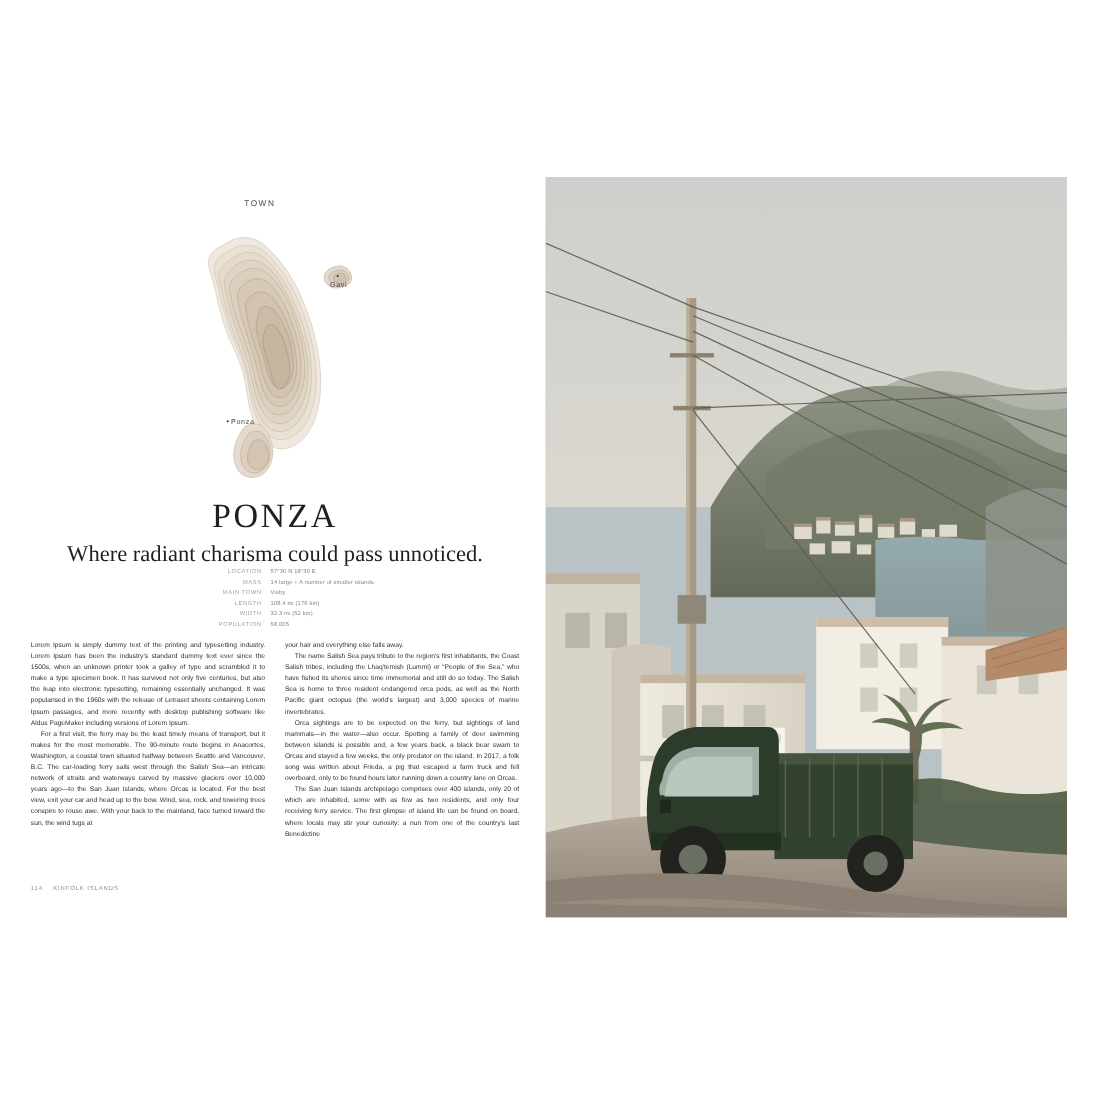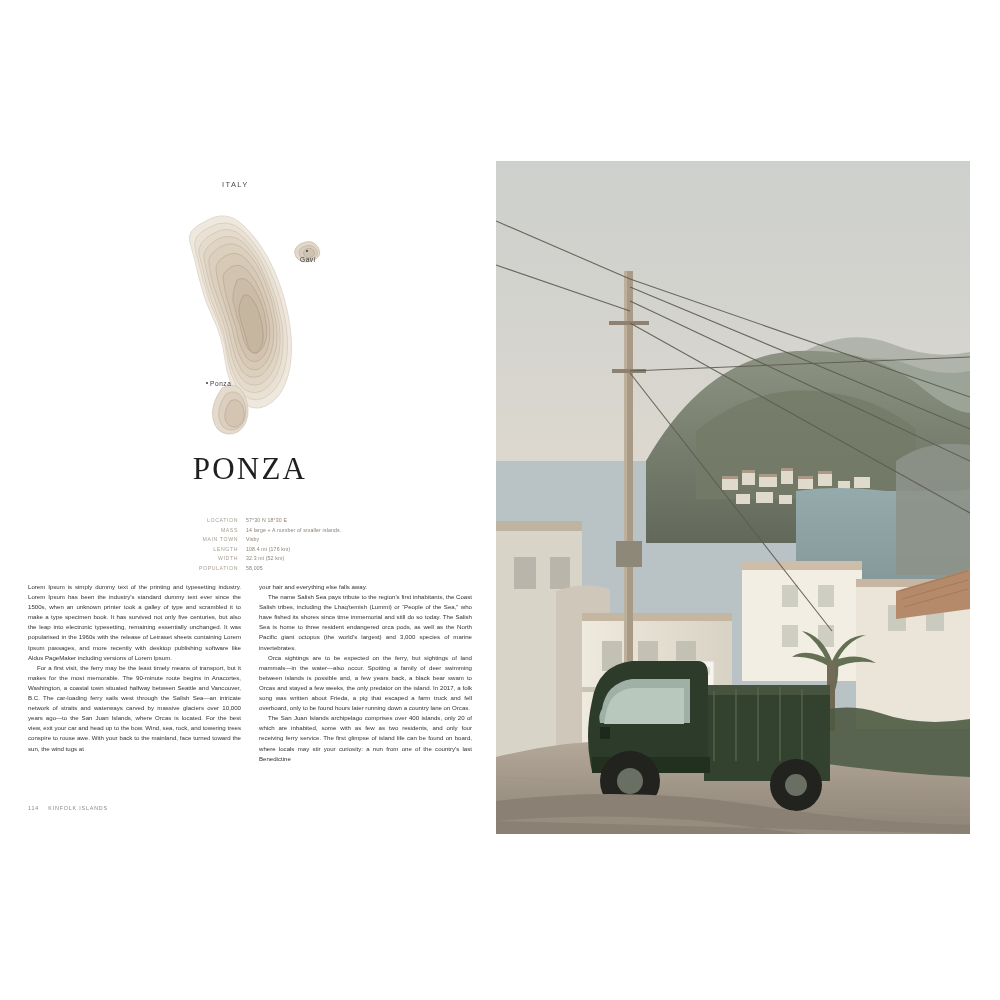--- a/index.html
+++ b/index.html
@@ -161,21 +161,21 @@
   }
   .photo svg { display: block; }
 </style>
 </head>
 <body>
 
 <div class="spread">
 
   <div class="page-left">
 
-    <div class="country-label">ITALY</div>
+    <div class="country-label">TOWN</div>
 
     <div class="map-wrap">
       <svg width="220" height="250" viewBox="0 0 220 250" xmlns="http://www.w3.org/2000/svg">
         <g fill="none" stroke="#cfc3b4" stroke-width="0.7">
 
           <path d="M150 44 q12 -6 18 3 q5 9 -4 13 q-12 5 -18 -3 q-4 -8 4 -13 z" fill="#e2d8cb" stroke="#c9bcab"></path>
           <path d="M153 47 q9 -4 13 2 q4 6 -3 9 q-9 4 -13 -2 q-3 -6 3 -9 z" fill="#d8cdbe" stroke="#c0b3a1"></path>
           <path d="M156 49 q6 -2 8 2 q2 4 -2 6 q-6 2 -8 -2 q-2 -4 2 -6 z" fill="#cfc2b1" stroke="#b8aa98"></path>
 
           <path d="M54 22 q22 -14 40 4 q18 17 30 44 q12 27 16 56 q4 28 -2 50 q-6 22 -22 30 q-16 7 -27 -8 q-11 -15 -14 -38 q-3 -24 -12 -42 q-9 -18 -14 -40 q-5 -22 -9 -35 q-4 -13 14 -21 z" fill="#efe8de" stroke="#d9cfc0"></path>
@@ -194,20 +194,21 @@
         </g>
       </svg>
       <span class="dot gavi-dot"></span>
       <span class="island-label gavi">Gavi</span>
       <span class="dot ponza-dot"></span>
       <span class="island-label ponza">Ponza</span>
     </div>
 
     <div class="title-block">
       <div class="title-main">PONZA</div>
+      <div class="title-sub">Where radiant charisma could pass unnoticed.</div>
     </div>
 
     <div class="facts">
       <div class="fact-row">
         <span class="fact-key">LOCATION</span>
         <span class="fact-val">57°30 N 18°30 E</span>
       </div>
       <div class="fact-row">
         <span class="fact-key">MASS</span>
         <span class="fact-val">14 large + A number of smaller islands.</span>

